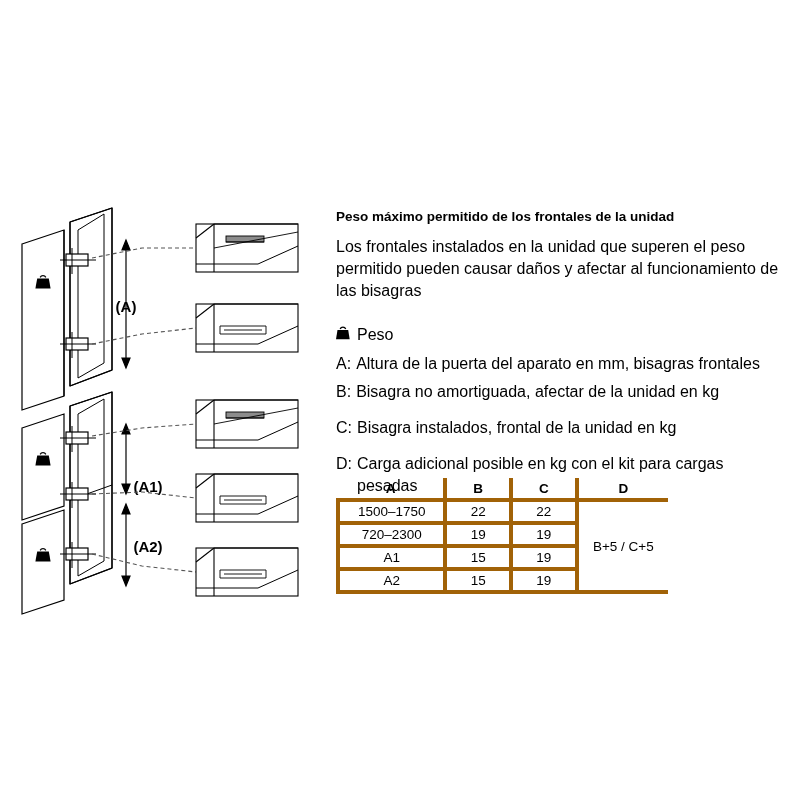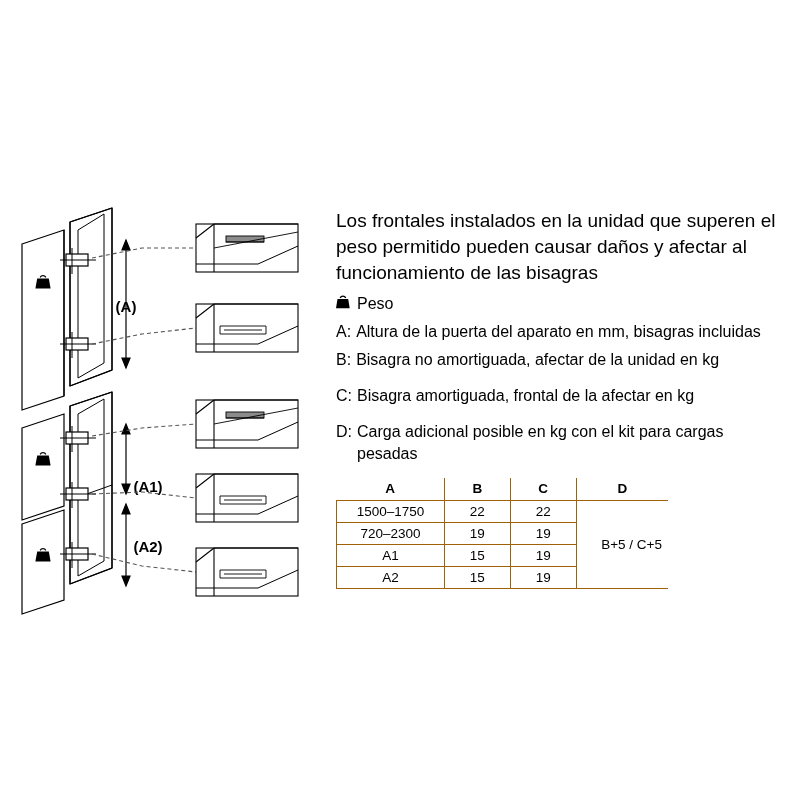--- a/index.html
+++ b/index.html
@@ -39,23 +39,23 @@
     top: 208px;
     width: 452px;
   }
   .heading {
     font-size: 13.5px;
     font-weight: bold;
     line-height: 1.35;
     margin-bottom: 10px;
   }
   .para {
-    font-size: 19px;
+    font-size: 16px;
     line-height: 1.38;
-    margin-bottom: 6px;
+    margin-bottom: 22px;
   }
   .legend-row {
     display: flex;
     align-items: flex-start;
     font-size: 16px;
     line-height: 1.38;
     margin-bottom: 6px;
   }
   .legend-row .lbl {
     flex: 0 0 auto;
@@ -78,42 +78,42 @@
     left: 336px;
     top: 478px;
     width: 332px;
   }
   table.specs {
     border-collapse: collapse;
     font-size: 13.5px;
     width: 332px;
   }
   table.specs td, table.specs th {
-    border: 1px solid #a16207;
+    border: 4px solid #a16207;
     padding: 2px 6px;
     text-align: center;
     font-weight: normal;
     height: 22px;
     box-sizing: border-box;
   }
   table.specs thead th {
     font-weight: bold;
     border-top: none;
   }
   table.specs thead th.c-a,
   table.specs tbody td.c-a { width: 108px; }
   table.specs thead th.c-b,
   table.specs tbody td.c-b { width: 66px; }
   table.specs thead th.c-c,
   table.specs tbody td.c-c { width: 66px; }
   table.specs thead th.c-d,
   table.specs tbody td.c-d { width: 92px; }
   table.specs thead th.c-a { border-left: none; }
   table.specs thead th.c-d { border-right: none; border-left: 1px solid #000;}
-  table.specs tbody td.c-d { border-right: none; text-align: right; }
+  table.specs tbody td.c-d { border-right: none; }
   table.specs tbody td.bold { font-weight: normal; }
 </style>
 </head>
 <body>
 
 <div id="page">
 
   <div class="illustration">
     <svg width="310" height="420" viewBox="0 0 310 420">
       <defs>
@@ -270,45 +270,46 @@
         <path d="M206,348 L290,348"></path>
         <path d="M206,348 L206,396"></path>
         <path d="M188,388 L250,388 L290,370" stroke-width="1"></path>
         <path d="M212,370 L258,370 L258,378 L212,378 Z" stroke-width="0.9"></path>
         <path d="M216,374 L254,374" stroke-width="0.9"></path>
       </g>
     </svg>
   </div>
 
   <div class="textcol">
+    <div class="heading">Peso máximo permitido de los frontales de la unidad</div>
     <div class="para">Los frontales instalados en la unidad que superen el peso permitido pueden causar daños y afectar al funcionamiento de las bisagras</div>
 
     <div class="legend-row">
       <span class="weight-glyph">
         <svg width="15" height="15" viewBox="0 0 16 16" aria-hidden="true">
           <path d="M4.4,3.2 a3.2,3.2 0 0 1 6.0,0" fill="none" stroke="#000" stroke-width="1.3"></path>
           <path d="M1.6,4.2 L13.0,4.2 L14.6,14.2 L0.0,14.2 Z" fill="#000"></path>
         </svg>
       </span>
       <span class="txt">Peso</span>
     </div>
 
     <div class="legend-row">
       <span class="lbl">A:</span>
-      <span class="txt">Altura de la puerta del aparato en mm, bisagras incluidas</span>
+      <span class="txt">Altura de la puerta del aparato en mm, bisagras frontales</span>
     </div>
 
     <div class="legend-row">
       <span class="lbl">B:</span>
       <span class="txt">Bisagra no amortiguada, afectar de la unidad en kg</span>
     </div>
 
     <div class="legend-row" style="margin-top:14px;">
       <span class="lbl">C:</span>
-      <span class="txt">Bisagra amortiguada, frontal de la afectar en kg</span>
+      <span class="txt">Bisagra instalados, frontal de la unidad en kg</span>
     </div>
 
     <div class="legend-row" style="margin-top:14px;">
       <span class="lbl">D:</span>
       <span class="txt">Carga adicional posible en kg con el kit para cargas pesadas</span>
     </div>
   </div>
 
   <div class="tablewrap">
     <table class="specs">

